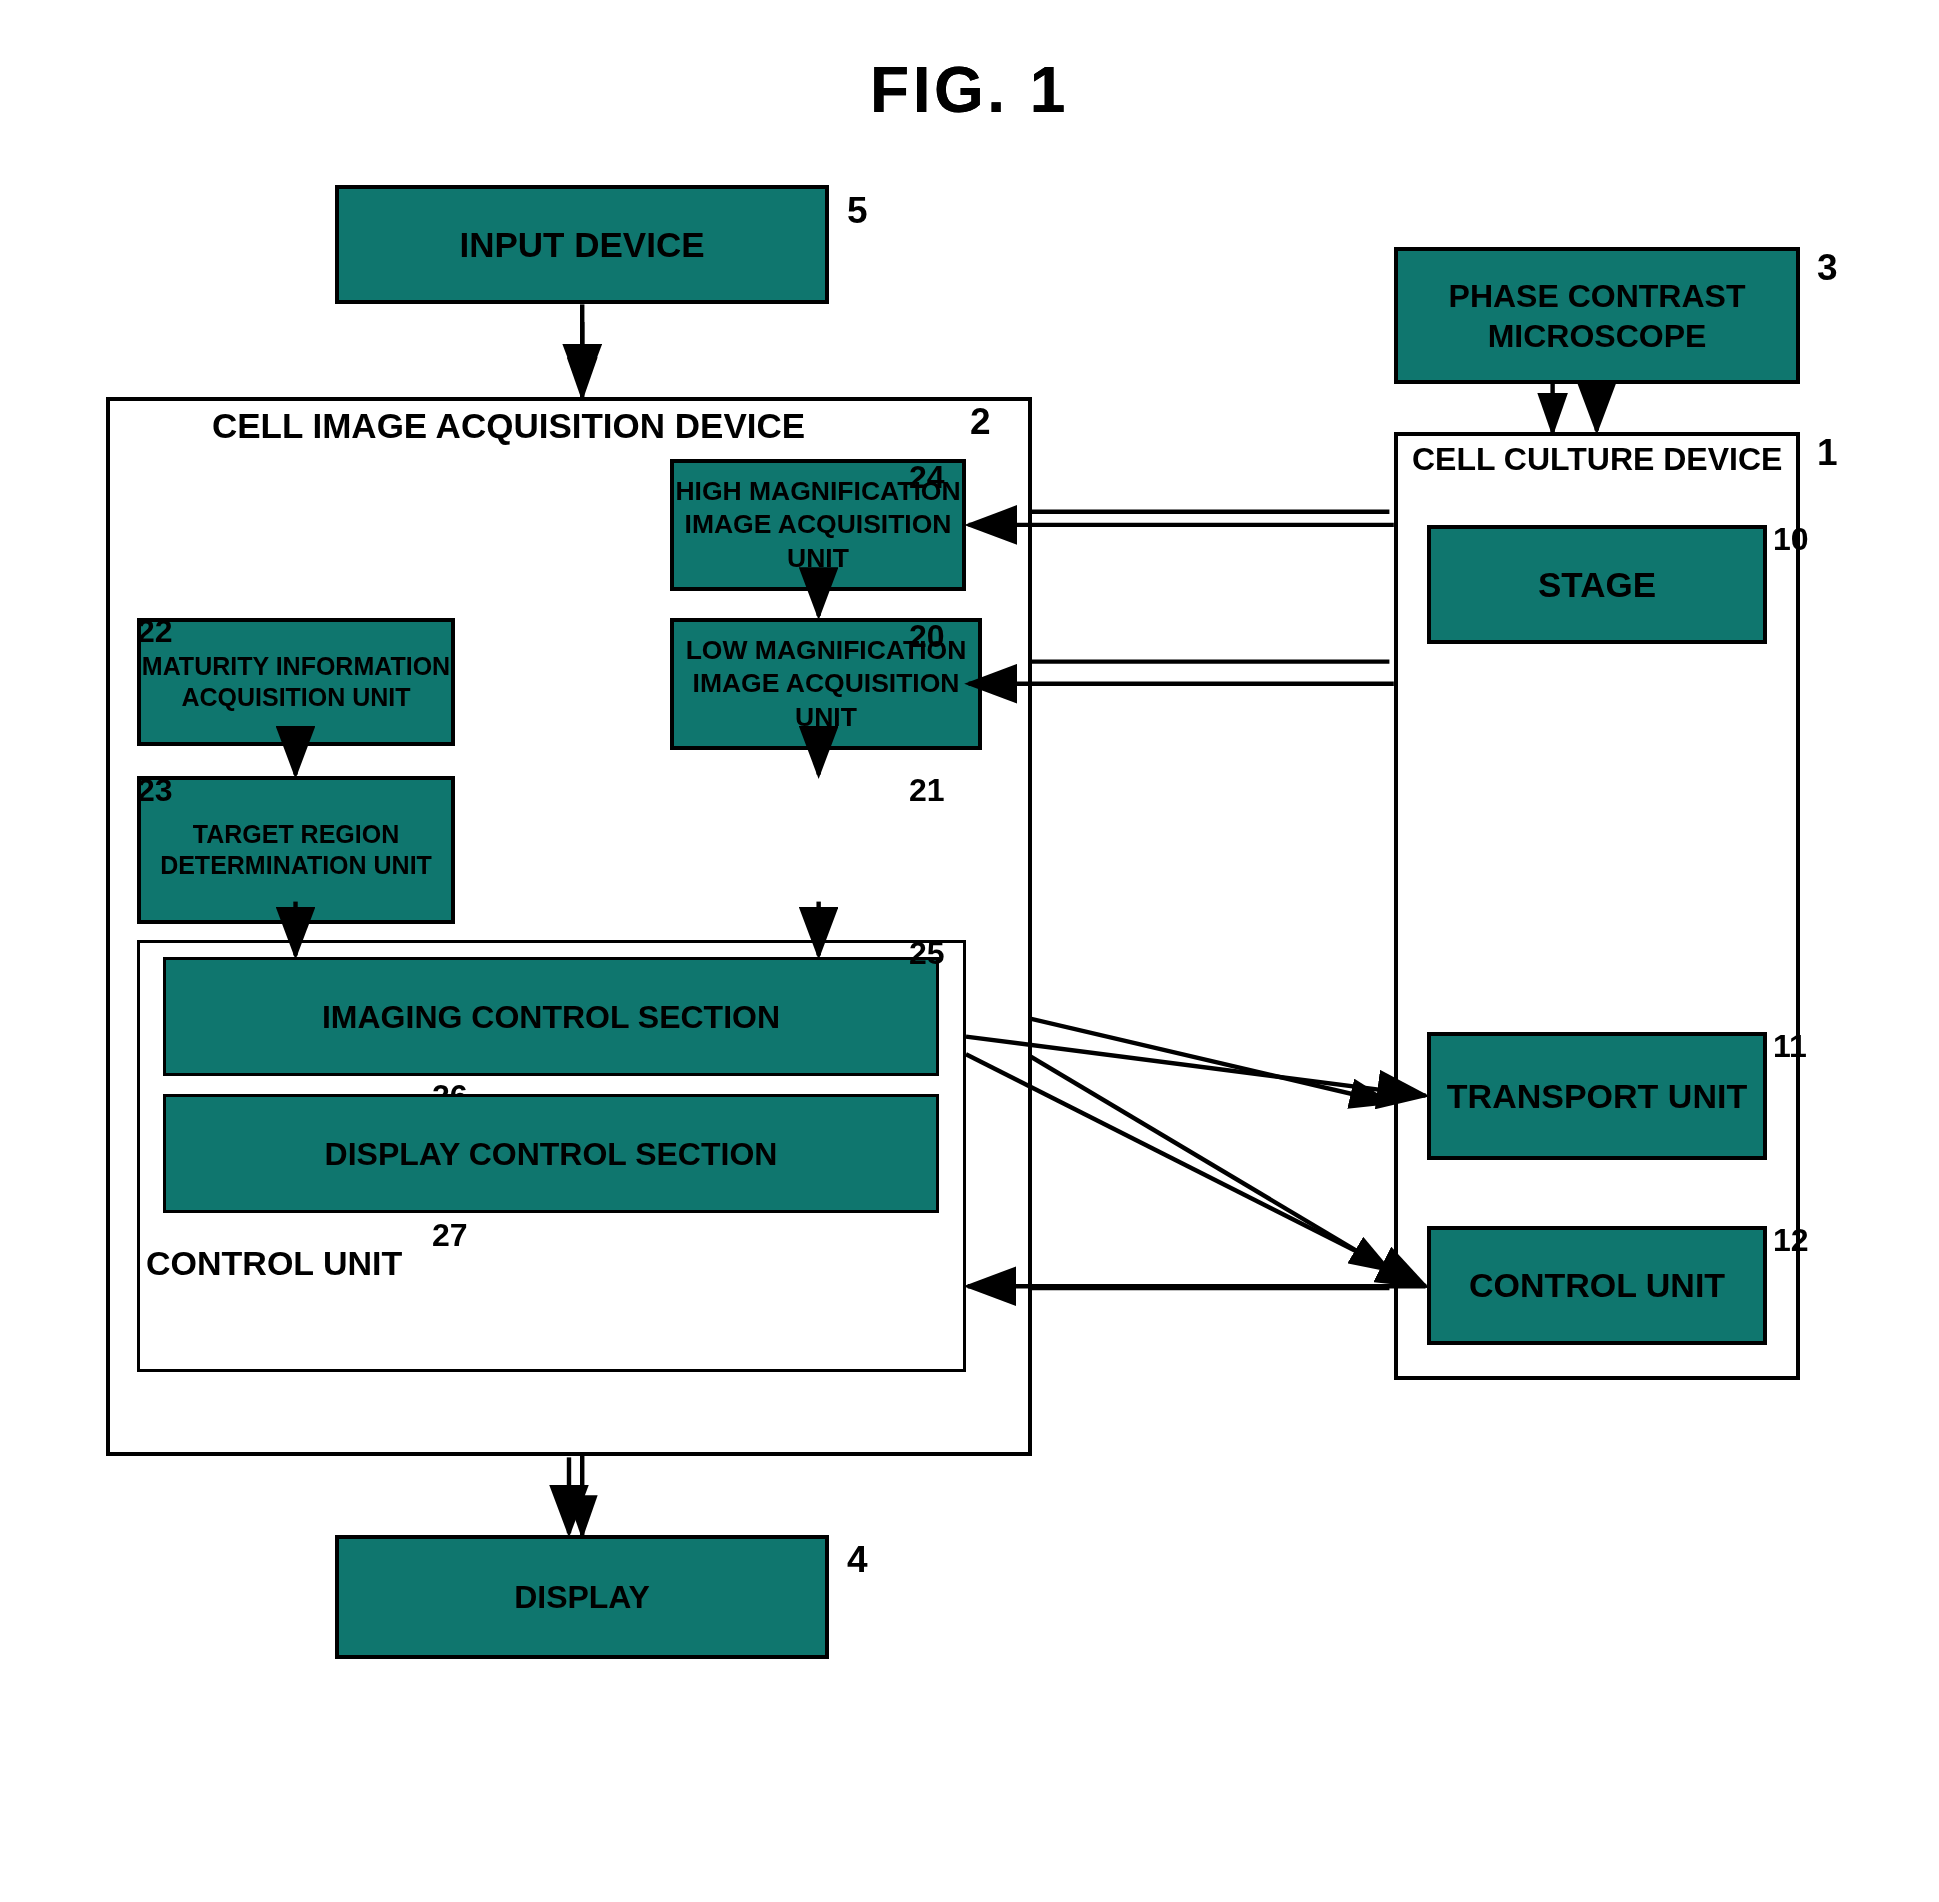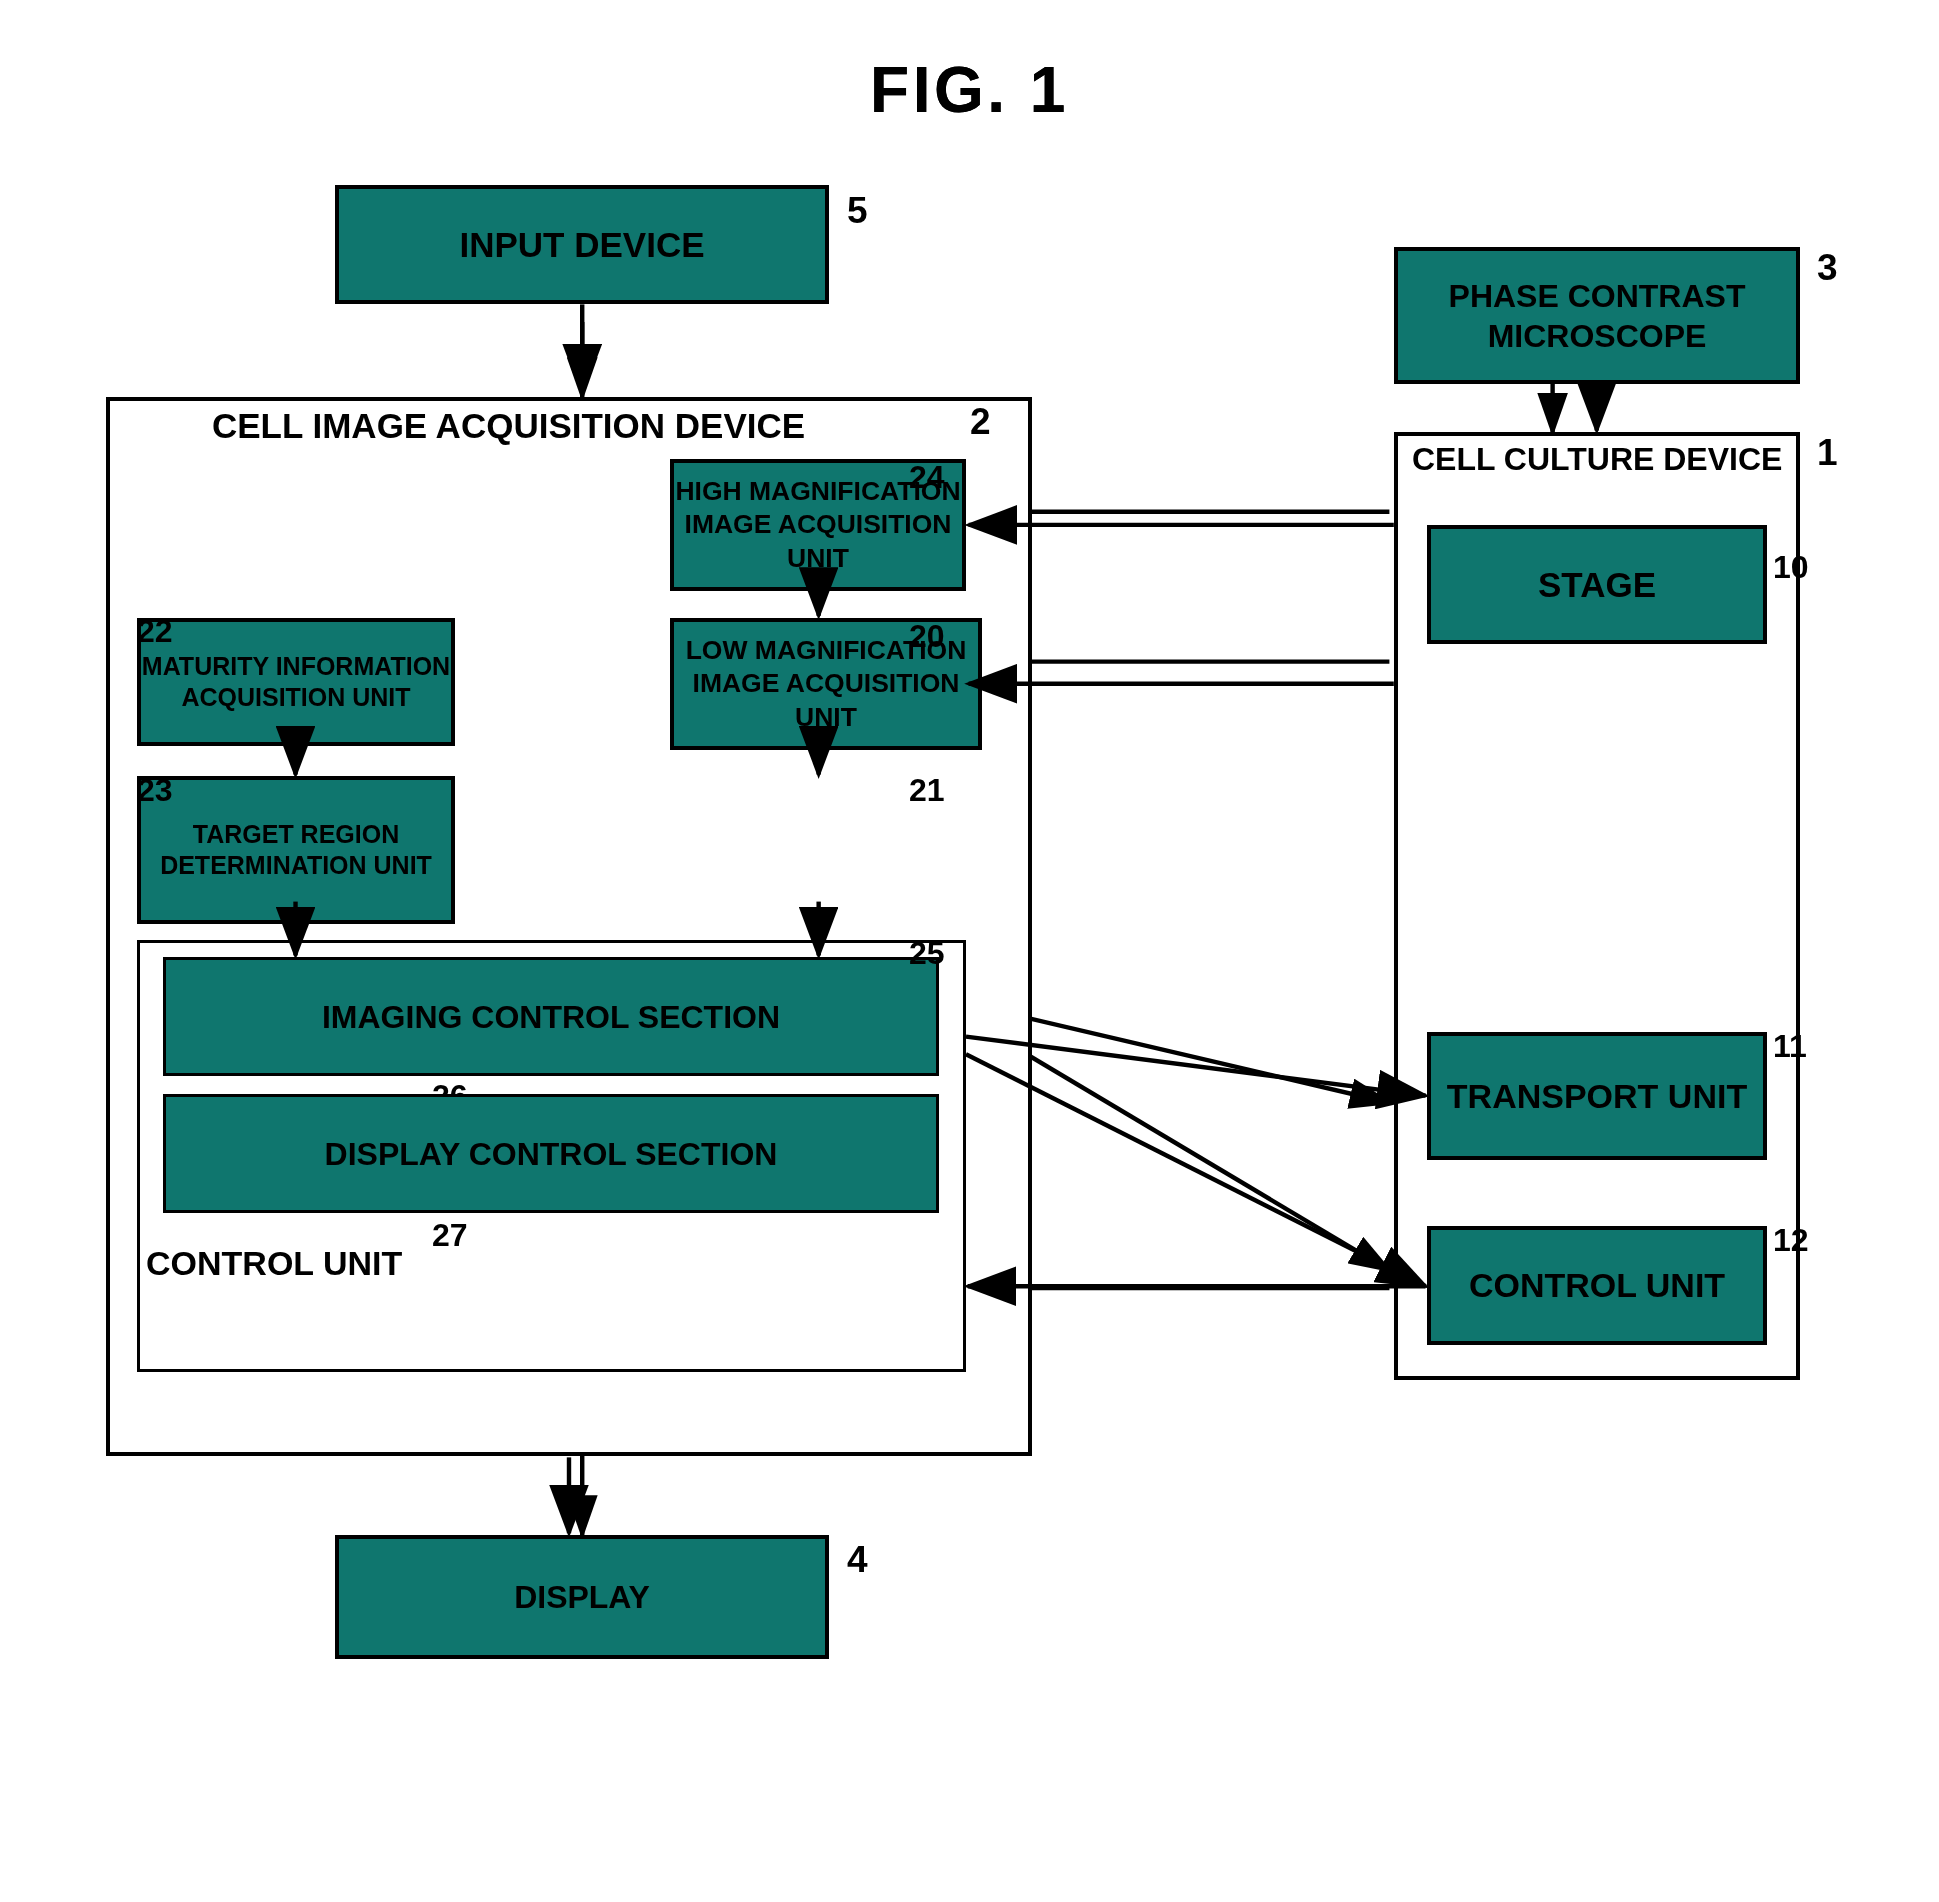--- a/index.html
+++ b/index.html
@@ -201,21 +201,21 @@
   <div class="container-box" style="left:1394px; top:432px; width:406px; height:948px;">
   </div>
   <div class="container-label" style="left:1412px; top:441px; font-size:32px;">CELL CULTURE DEVICE</div>
 
   <div class="ref-num" style="left:1817px; top:432px;">1</div>
 
   <div class="box" style="left:1427px; top:525px; width:340px; height:119px; font-size:35px;">
     <span>STAGE</span>
   </div>
 
-  <div class="ref-num" style="left:1773px; top:521px; font-size:32px;margin-top:28px;">10</div>
+  <div class="ref-num" style="left:1773px; top:521px; font-size:32px;">10</div>
 
   <div class="box" style="left:1427px; top:1032px; width:340px; height:128px; font-size:34px;">
     <span>TRANSPORT UNIT</span>
   </div>
 
   <div class="ref-num" style="left:1773px; top:1028px; font-size:32px;">11</div>
 
   <div class="box" style="left:1427px; top:1226px; width:340px; height:119px; font-size:34px;">
     <span>CONTROL UNIT</span>
   </div>

